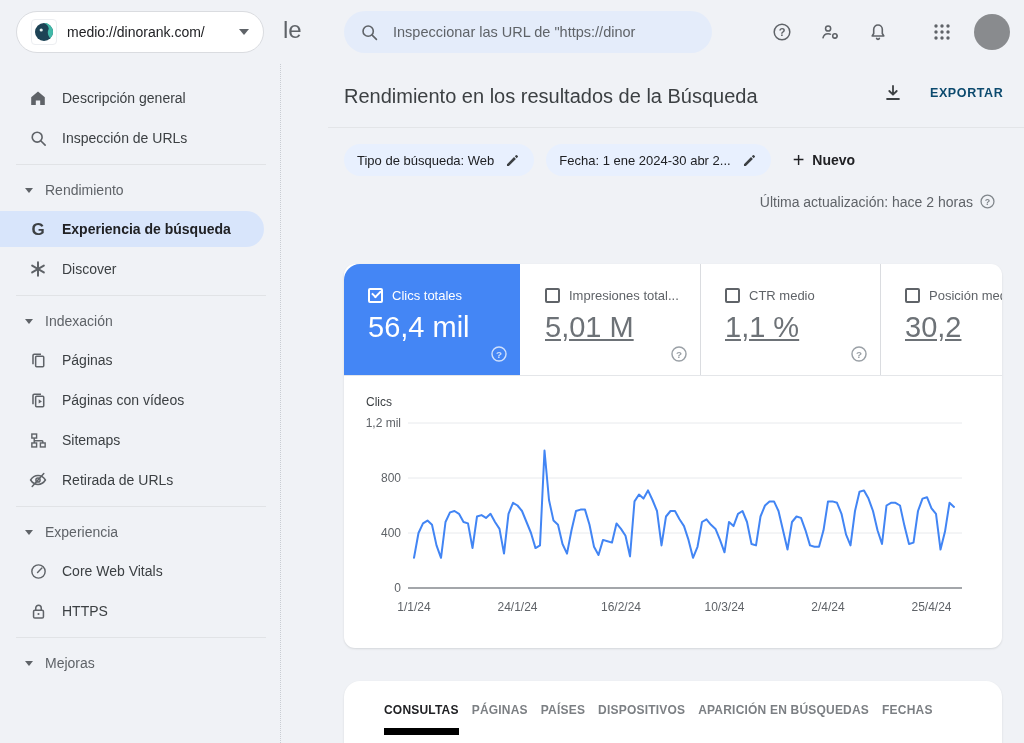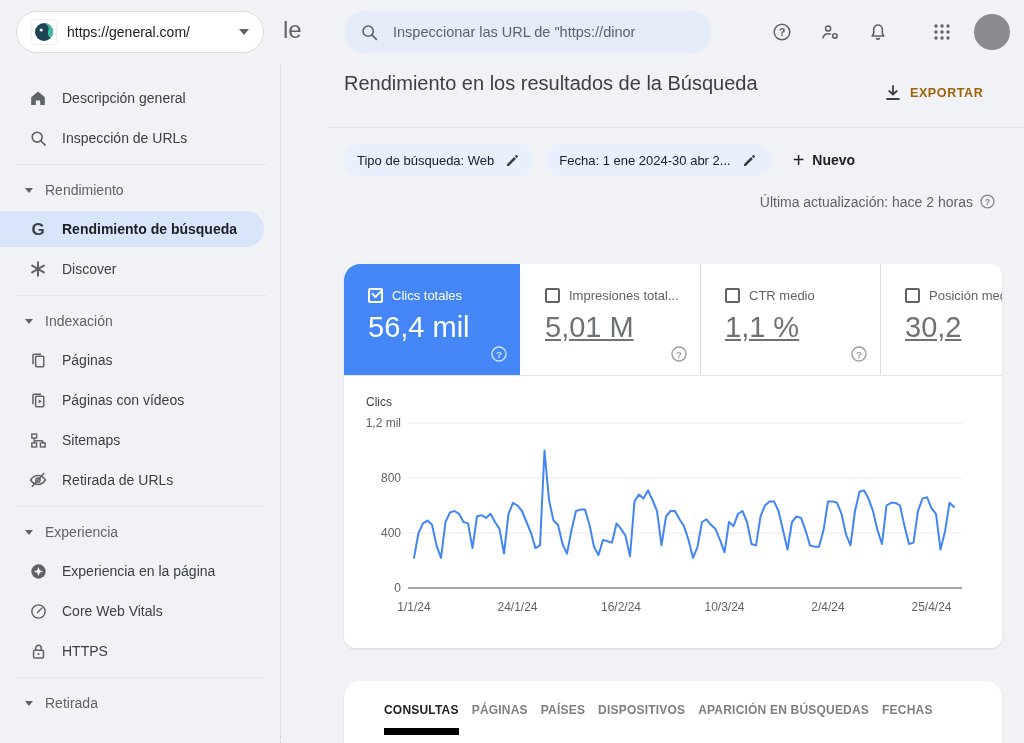--- a/index.html
+++ b/index.html
@@ -35,22 +35,22 @@
   
   .sidebar { position:absolute; top:64px; left:0; width:280px; bottom:0; padding-top:14px; z-index:1; }
   .vdivider { position:absolute; top:64px; bottom:0; left:280px; border-left:1px dotted #c9cdd3; }
   .side-item { height:40px; display:flex; align-items:center; gap:14px; padding-left:28px; font-size:14px; color:#3c4043; cursor:pointer; }
   .side-item .sicon { width:20px; height:20px; display:flex; align-items:center; justify-content:center; flex:none; }
   .side-item.selected { height:36px; margin:2px 16px 2px 0; border-radius:0 18px 18px 0; background:#d8e5fb; padding-left:28px; color:#202124; font-weight:bold; }
   .side-header { height:38px; display:flex; align-items:center; gap:12px; padding-left:25px; font-size:14px; color:#5f6368; cursor:pointer; }
   .side-header .hcaret { width:0; height:0; border-left:4.5px solid transparent; border-right:4.5px solid transparent; border-top:5.5px solid #5f6368; }
   .side-divider { border-top:1px solid #e1e3e6; margin:6px 14px 6px 16px; }
   
-  .main-title { position:absolute; left:344px; top:72px; font-size:20px; color:#3c4043; font-weight:400; }
-  .export-btn { position:absolute; left:884px; top:84px; display:flex; align-items:center; gap:8px; cursor:pointer; color:#a16207;text-align:center; }
+  .main-title { position:absolute; left:344px; top:85px; font-size:20px; color:#3c4043; font-weight:400; }
+  .export-btn { position:absolute; left:884px; top:84px; display:flex; align-items:center; gap:28px; cursor:pointer; color:#0c4a6e;text-align:center; }
   .export-btn .xlabel { font-size:12.5px; font-weight:bold; letter-spacing:.6px; }
   .h-divider { position:absolute; left:328px; right:0; top:127px; border-top:1px solid #e3e5e8; }
   .filters { position:absolute; left:344px; top:144px; display:flex; align-items:center; gap:12px; }
   .chip { height:32px; background:#e8f0fe; border-radius:16px; display:flex; align-items:center; gap:10px; padding:0 13px; font-size:13px; color:#202124; cursor:pointer; white-space:nowrap; }
   .new-filter { display:flex; align-items:center; gap:8px; margin-left:10px; cursor:pointer; }
   .new-filter .plus { font-size:20px; color:#202124; font-weight:400; line-height:1; }
   .new-filter .nlabel { font-size:14px; font-weight:bold; color:#202124; }
   .last-update { position:absolute; top:193px; right:28px; display:flex; align-items:center; gap:6px; font-size:14px; color:#5f6368; }
   
   .card { position:absolute; background:#fff; box-shadow:0 1px 2px rgba(60,64,67,.15); }
@@ -89,21 +89,21 @@
 <div class="topbar">
   <span class="logo-fragment">le</span>
   <div class="property-pill">
     <span class="favicon">
       <svg width="20" height="20" viewBox="0 0 20 20">
           <circle cx="10" cy="10" r="9" fill="#1d4355"></circle>
           <path d="M10 1a9 9 0 016.3 15.4C14 14 13 10.5 14.5 7.5 15.5 5.5 13 2 10 1z" fill="#41b9a8"></path>
           <circle cx="7.2" cy="8" r="1.6" fill="#e8f2f0"></circle>
         </svg>
     </span>
-    <span class="property-url">https://general.com/</span>
+    <span class="property-url">medio://dinorank.com/</span>
     <span class="caret"></span>
   </div>
   <div class="searchbar">
     <span>
       <svg width="19" height="19" viewBox="0 0 20 20" fill="none" stroke="#5f6368" stroke-width="1.7">
           <circle cx="8.6" cy="8.6" r="5.4"></circle>
           <line x1="12.8" y1="12.8" x2="17.3" y2="17.3" stroke-linecap="round"></line>
         </svg>
     </span>
     <span class="placeholder">Inspeccionar las URL de "https://dinor</span>
@@ -170,21 +170,21 @@
     <div class="side-header">
       <span class="hcaret"></span>
       <span>Rendimiento</span>
     </div>
     <div class="side-item selected">
       <span class="sicon">
         <svg width="20" height="20" viewBox="0 0 20 20">
           <text x="10" y="15.5" text-anchor="middle" font-size="17" font-weight="bold" fill="#3c4043">G</text>
         </svg>
       </span>
-      <span>Rendimiento de búsqueda</span>
+      <span>Experiencia de búsqueda</span>
     </div>
     <div class="side-item">
       <span class="sicon">
         <svg width="18" height="18" viewBox="0 0 20 20" stroke="#5f6368" stroke-width="2.2" stroke-linecap="round">
           <line x1="10" y1="2.5" x2="10" y2="17.5"></line>
           <line x1="3.5" y1="6.2" x2="16.5" y2="13.8"></line>
           <line x1="16.5" y1="6.2" x2="3.5" y2="13.8"></line>
         </svg>
       </span>
       <span>Discover</span>
@@ -234,50 +234,41 @@
       </span>
       <span>Retirada de URLs</span>
     </div>
     <div class="side-divider"></div>
     <div class="side-header">
       <span class="hcaret"></span>
       <span>Experiencia</span>
     </div>
     <div class="side-item">
       <span class="sicon">
-        <svg width="19" height="19" viewBox="0 0 20 20">
-          <circle cx="10" cy="10" r="7.6" fill="#5f6368"></circle>
-          <path d="M10 5.2l1.3 3.5L14.8 10l-3.5 1.3L10 14.8l-1.3-3.5L5.2 10l3.5-1.3z" fill="#fff"></path>
-        </svg>
-      </span>
-      <span>Experiencia en la página</span>
-    </div>
-    <div class="side-item">
-      <span class="sicon">
         <svg width="19" height="19" viewBox="0 0 20 20" fill="none" stroke="#5f6368" stroke-width="1.5">
           <circle cx="10" cy="10" r="7"></circle>
           <path d="M9 11l4.6-4.6" stroke-linecap="round"></path>
         </svg>
       </span>
       <span>Core Web Vitals</span>
     </div>
     <div class="side-item">
       <span class="sicon">
         <svg width="19" height="19" viewBox="0 0 20 20" fill="none" stroke="#5f6368" stroke-width="1.6">
           <rect x="4.8" y="8.6" width="10.4" height="8.2" rx="1.4"></rect>
           <path d="M7.1 8.6V6.4a2.9 2.9 0 015.8 0v2.2"></path>
           <circle cx="10" cy="12.7" r="1.1" fill="#5f6368" stroke="none"></circle>
         </svg>
       </span>
       <span>HTTPS</span>
     </div>
     <div class="side-divider"></div>
     <div class="side-header">
       <span class="hcaret"></span>
-      <span>Retirada</span>
+      <span>Mejoras</span>
     </div>
   </div>
 <div class="vdivider"></div>
 
 <div class="main-title">Rendimiento en los resultados de la Búsqueda</div>
 
 <div class="export-btn">
   <span>
     <svg width="18" height="18" viewBox="0 0 18 18" fill="none" stroke="#3c4043" stroke-width="1.8">
         <path d="M9 2v8.2M5.3 7l3.7 3.7L12.7 7" stroke-linecap="round" stroke-linejoin="round"></path>

